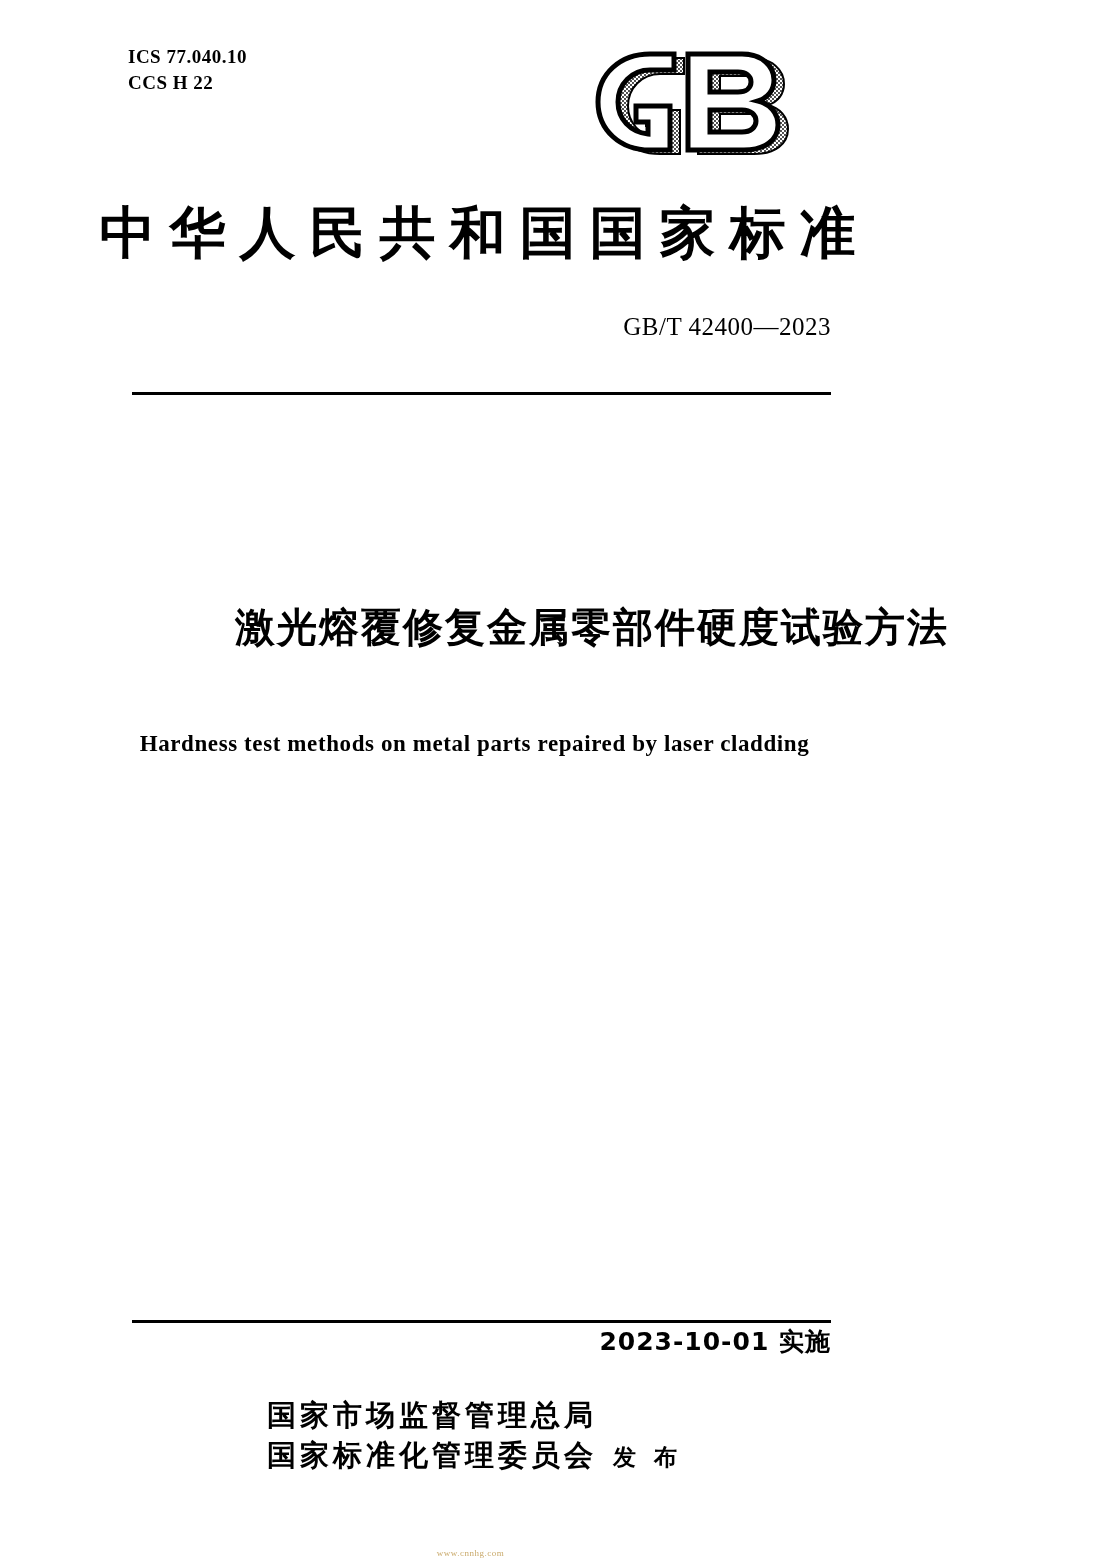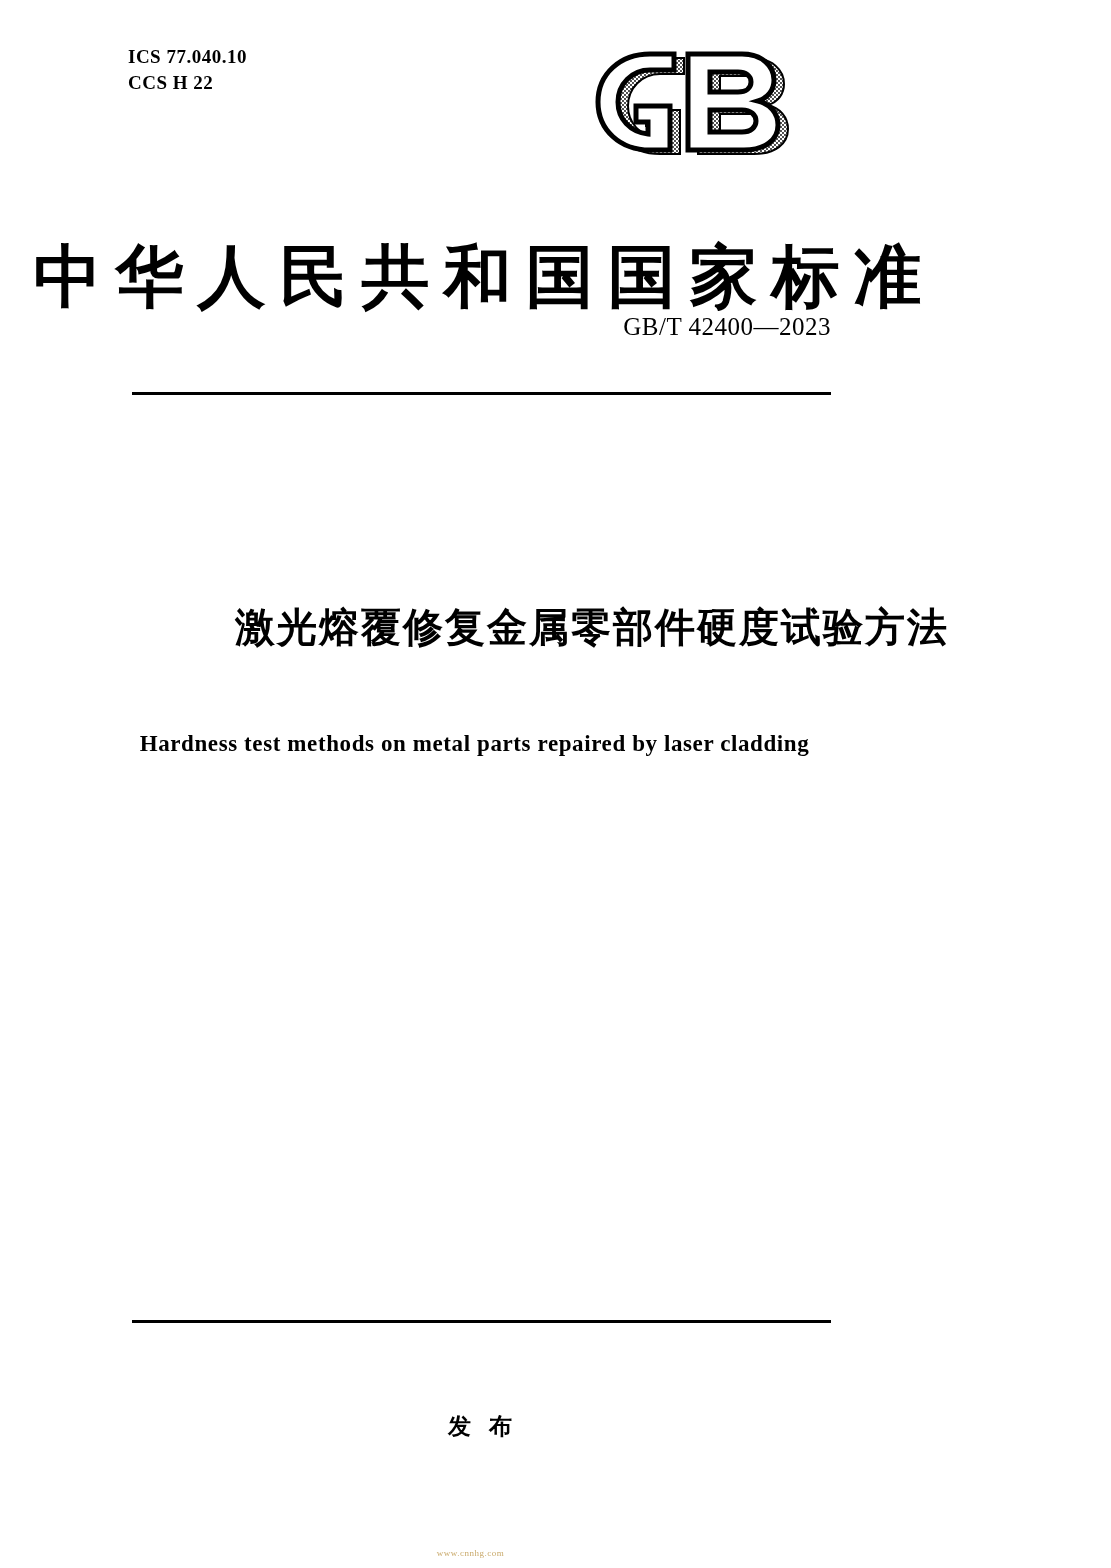--- a/index.html
+++ b/index.html
@@ -43,25 +43,24 @@
 
   
   .national-title {
     position: absolute;
     left: 0;
     right: 0;
     top: 196px;
     text-align: center;
     font-family: "DejaVu Sans", sans-serif;
     font-weight: bold;
-    font-size: 68px;
+    font-size: 56px;
     letter-spacing: 14px;
     padding-left: 20px;
     color: #000;
-    margin-top: 36px;
   }
 
   
   .std-number {
     position: absolute;
     right: 118px;
     top: 313px;
     font-family: "Liberation Serif", serif;
     font-weight: normal;
     font-size: 25px;
@@ -212,19 +211,24 @@
 
   <div class="std-number">GB/T 42400—2023</div>
 
   <div class="rule-top"></div>
 
   <div class="title-cn">激光熔覆修复金属零部件硬度试验方法</div>
   <div class="title-en">Hardness test methods on metal parts repaired by laser cladding</div>
 
   <div class="rule-bottom"></div>
 
+  <div class="date-impl">2023-10-01 实施</div>
 
   <div class="publisher">
+    <div class="publisher-lines">
+      <div>国家市场监督管理总局</div>
+      <div>国家标准化管理委员会</div>
+    </div>
     <div class="publisher-verb">发 布</div>
   </div>
 
   <div class="footer-mark">www.cnnhg.com</div>
 </div>
 
 </body></html>

